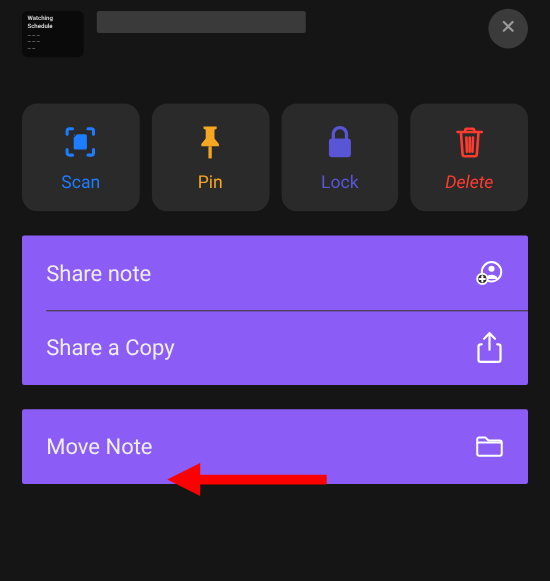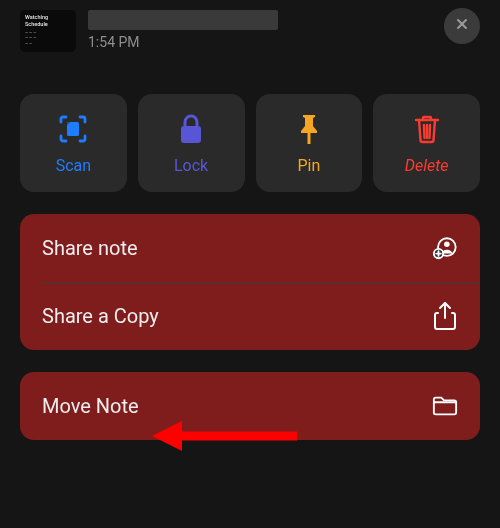--- a/index.html
+++ b/index.html
@@ -73,22 +73,22 @@
     }
     .action-tile .icon-wrap { height: 34px; display: flex; align-items: center; justify-content: center; }
     .action-tile .label { font-size: 16px; }
     .scan-tile .label { color: #1e7cff; }
     .pin-tile  .label { color: #f5a623; }
     .lock-tile .label { color: #5856d6; }
     .del-tile  .label { color: #ff3b30; font-style: italic; }
 
     .menu-group {
       margin: 22px 20px 0 20px;
-      background: #7f1d1d;
-      border-radius: 14px;
+      background: #8b5cf6;
+      border-radius: 2px;
       overflow: hidden;
     }
     .menu-item {
       display: flex;
       align-items: center;
       justify-content: space-between;
       padding: 0 22px;
       height: 68px;
       position: relative;
     }
@@ -117,21 +117,20 @@
 </head>
 <body>
 
 <div class="top-row">
   <div class="thumb">
     <div class="thumb-title">Watching Schedule</div>
     <div style="font-size:4px;margin-top:2px;">— — —<br>— — —<br>— —</div>
   </div>
   <div class="title-block">
     <div class="title-bar"></div>
-    <div class="timestamp">1:54 PM</div>
   </div>
   <div class="close-btn">
     <span>
       <svg viewBox="0 0 24 24" fill="none" stroke="#9a9a9a" stroke-width="3" stroke-linecap="round">
           <line x1="6" y1="6" x2="18" y2="18"></line>
           <line x1="18" y1="6" x2="6" y2="18"></line>
         </svg>
     </span>
   </div>
 </div>
@@ -143,37 +142,37 @@
         <path d="M5 10 V7 a2 2 0 0 1 2-2 h3"></path>
         <path d="M24 5 h3 a2 2 0 0 1 2 2 v3"></path>
         <path d="M29 24 v3 a2 2 0 0 1 -2 2 h-3"></path>
         <path d="M10 29 H7 a2 2 0 0 1 -2-2 v-3"></path>
         <rect x="11" y="10" width="12" height="14" rx="1.5" fill="#1e7cff" stroke="none"></rect>
         <path d="M11 12.5 l2.5 -2.5" stroke="#2a2a2a" stroke-width="1"></path>
       </svg>
     </div>
     <div class="label">Scan</div>
   </div>
+  <div class="action-tile pin-tile">
+    <div class="icon-wrap">
+      <svg width="30" height="34" viewBox="0 0 30 34">
+        <path d="M9 3 h12 v2 l-2 1 v8 l4 5 v2 H7 v-2 l4-5 V6 l-2-1 z" fill="#f5a623"></path>
+        <rect x="13.5" y="21" width="3" height="11" fill="#f5a623"></rect>
+      </svg>
+    </div>
+    <div class="label">Pin</div>
+  </div>
   <div class="action-tile lock-tile">
     <div class="icon-wrap">
       <svg width="28" height="32" viewBox="0 0 28 32">
         <path d="M8 13 V9 a6 6 0 0 1 12 0 v4" fill="none" stroke="#5856d6" stroke-width="3" stroke-linecap="round"></path>
         <rect x="4" y="13" width="20" height="17" rx="3" fill="#5856d6"></rect>
       </svg>
     </div>
     <div class="label">Lock</div>
-  </div>
-  <div class="action-tile pin-tile">
-    <div class="icon-wrap">
-      <svg width="30" height="34" viewBox="0 0 30 34">
-        <path d="M9 3 h12 v2 l-2 1 v8 l4 5 v2 H7 v-2 l4-5 V6 l-2-1 z" fill="#f5a623"></path>
-        <rect x="13.5" y="21" width="3" height="11" fill="#f5a623"></rect>
-      </svg>
-    </div>
-    <div class="label">Pin</div>
   </div>
   <div class="action-tile del-tile">
     <div class="icon-wrap">
       <svg width="28" height="32" viewBox="0 0 28 32" fill="none" stroke="#ff3b30" stroke-width="2.4" stroke-linecap="round">
         <path d="M3 7 h22"></path>
         <path d="M10 7 V5 a1 1 0 0 1 1-1 h6 a1 1 0 0 1 1 1 v2"></path>
         <path d="M6 7 l1.5 20 a2 2 0 0 0 2 2 h9 a2 2 0 0 0 2-2 L22 7"></path>
         <line x1="11" y1="12" x2="11.5" y2="25"></line>
         <line x1="14" y1="12" x2="14" y2="25"></line>
         <line x1="17" y1="12" x2="16.5" y2="25"></line>

